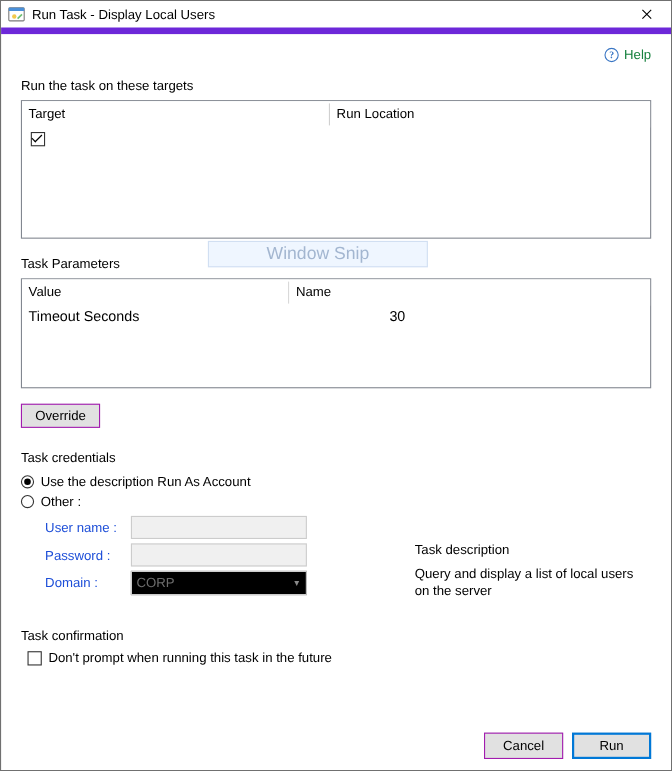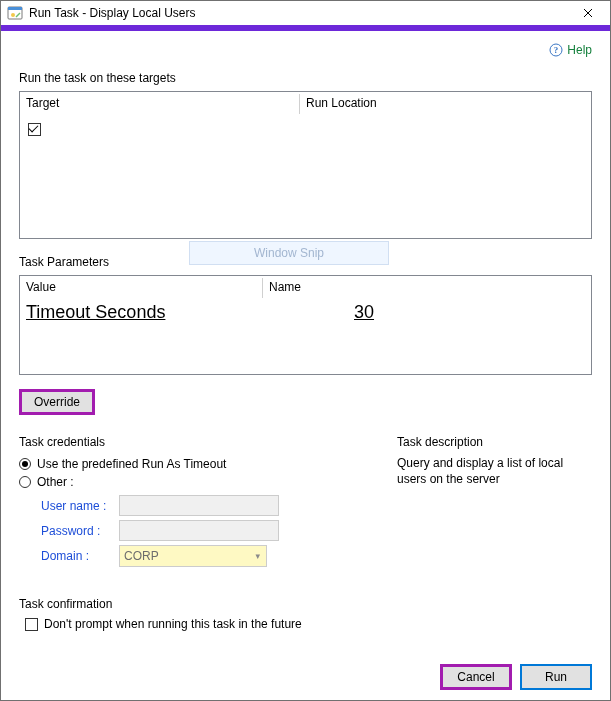--- a/index.html
+++ b/index.html
@@ -77,21 +77,21 @@
   .section-heading {
     font-weight: normal;
     font-size: 12px;
     margin: 4px 0 6px 0;
   }
   .table-box {
     border: 1px solid #828790;
     background: #fff;
     position: relative;
   }
-  .targets-box { height: 148px; }
+  .targets-box { height: 126px; }
   .params-box { height: 100px; }
   .grid-header {
     display: flex;
     height: 24px;
     align-items: stretch;
   }
   .grid-header .col {
     padding: 4px 6px;
     font-size: 12px;
     color: #000;
@@ -104,22 +104,21 @@
     right: 0; top: 2px; bottom: 2px;
     width: 1px;
     background: #d0d0d0;
   }
   .grid-row {
     display: flex;
     padding: 2px 0;
   }
   .grid-row .cell {
     padding: 0 6px;
-    font-size: 18px;
-    text-decoration: underline;
+    font-size: 13px;
   }
   .targets-box .col.target, .targets-box .cell.target { width: 280px; }
   .targets-box .col.runloc, .targets-box .cell.runloc { flex: 1; }
   .params-box .col.name, .params-box .cell.name { width: 328px; }
   .params-box .col.value, .params-box .cell.value { flex: 1; }
   .chk {
     width: 13px; height: 13px;
     border: 1px solid #333;
     display: inline-flex;
     align-items: center;
@@ -148,38 +147,39 @@
   }
   .watermark .wm-overlay {
     position: absolute;
     left: 170px;
     top: -10px;
     width: 200px;
     height: 24px;
     background: rgba(220,235,255,0.45);
     border: 1px solid rgba(180,200,230,0.5);
     color: rgba(100,130,170,0.55);
-    font-size: 12px;
+    font-size: 16px;
     display: flex;
     align-items: center;
     justify-content: center;
     pointer-events: none;
   }
   .override-row { margin: 14px 0 16px 0; }
   .btn {
     font-family: inherit;
     font-size: 12px;
     padding: 3px 12px;
     background: #e1e1e1;
-    border: 3px solid #a21caf;
+    border: 1px solid #a21caf;
     cursor: default;
   }
   .columns {
     display: flex;
-    gap: 48px;
+    gap: 28px;
+    align-items: flex-end;
   }
   .col-left { width: 330px; }
   .col-right { flex: 1; }
   .radio-row {
     display: flex;
     align-items: center;
     padding: 2px 0;
     gap: 6px;
   }
   .radio {
@@ -217,24 +217,24 @@
     width: 160px;
     height: 21px;
     border: 1px solid #cccccc;
     background: #f0f0f0;
     padding: 2px 4px;
     font-family: inherit;
     font-size: 12px;
     color: #6d6d6d;
   }
   .combo {
-    width: 148px;
+    width: 160px;
     height: 22px;
     border: 1px solid #cccccc;
-    background: #fef9c3;
+    background: #000000;
     display: flex;
     align-items: center;
     padding: 0 4px;
     color: #6d6d6d;
     position: relative;
   }
   .combo .arrow {
     position: absolute;
     right: 6px;
     top: 50%;
@@ -334,21 +334,21 @@
 
     <div class="override-row">
       <button class="btn">Override</button>
     </div>
 
     <div class="columns">
       <div class="col-left">
         <div class="section-heading">Task credentials</div>
         <div class="radio-row">
           <span class="radio checked"></span>
-          <span>Use the predefined Run As Timeout</span>
+          <span>Use the description Run As Account</span>
         </div>
         <div class="radio-row">
           <span class="radio"></span>
           <span>Other :</span>
         </div>
         <div class="cred-fields">
           <div class="field-row">
             <label>User name :</label>
             <input class="txt" type="text" disabled="" value="" style="">
           </div>

